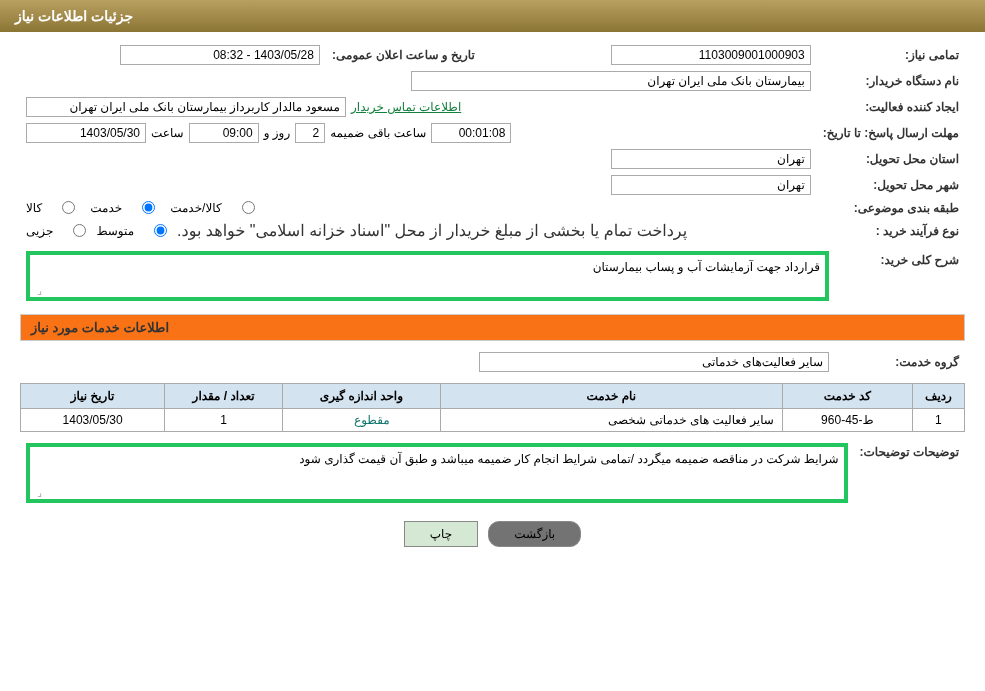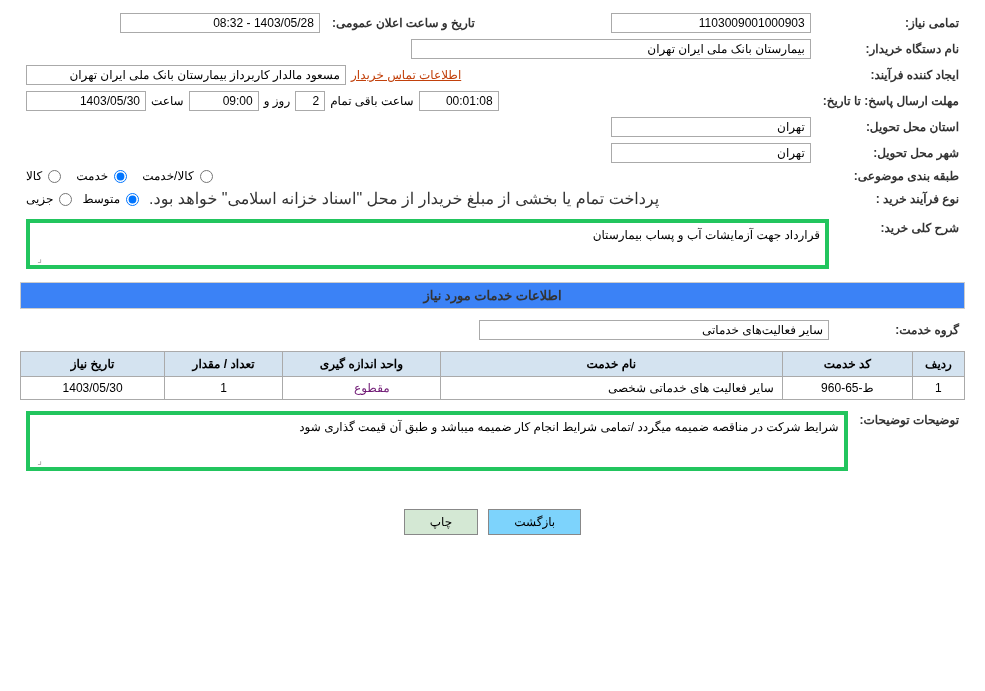--- a/index.html
+++ b/index.html
@@ -20,28 +20,28 @@
       color: #fff;
       text-align: left;
       padding: 8px 15px;
       font-size: 14px;
       font-weight: bold;
     }
     .content {
       padding: 10px 20px;
     }
     .section-title {
-      background: #3b82f6;
+      background: #f97316;
       border: 1px solid #ccc;
       padding: 5px 10px;
       font-weight: bold;
       font-size: 13px;
       margin: 10px 0 8px 0;
       color: #333;
-      text-align: center;
+      text-align: left;
     }
     .info-table {
       width: 100%;
       border-collapse: collapse;
       margin-bottom: 5px;
     }
     .info-table td {
       padding: 3px 6px;
       vertical-align: middle;
       font-size: 12px;
@@ -62,39 +62,39 @@
       padding: 2px 5px;
       font-size: 12px;
       font-family: Tahoma, Arial, sans-serif;
       direction: rtl;
       text-align: right;
     }
     .input-medium { width: 200px; }
     .input-date { width: 120px; }
     .input-time { width: 70px; }
     .link-text {
-      color: #c2410c;
+      color: #15803d;
       text-decoration: underline;
       cursor: pointer;
     }
     .row-flex {
       display: flex;
       align-items: center;
       gap: 5px;
     }
     .radio-group {
       display: flex;
       align-items: center;
       gap: 15px;
       flex-direction: row-reverse;
     }
     .radio-item {
       display: flex;
-      align-items: flex-end;
-      gap: 6px;
+      align-items: flex-start;
+      gap: 20px;
       flex-direction: row-reverse;
     }
     .purchase-type-row {
       display: flex;
       align-items: center;
       gap: 10px;
     }
     .purchase-note {
       color: #333;
       font-size: 16px;
@@ -126,29 +126,29 @@
       gap: 10px;
       margin: 15px 0;
     }
     .btn {
       padding: 5px 25px;
       font-size: 12px;
       font-family: Tahoma, Arial, sans-serif;
       cursor: pointer;
       border: 1px solid #999;
       background: #e8e8e8;
-      margin-top: 20px;
     }
     .btn-print {
       background: #d4e8d4;
       border-color: #888;
     }
     .btn-back {
-      background: #7dd3fc;
+      background: #737373;
       border-color: #888;
+      border-radius: 11px;
     }
     .watermark-area {
       position: relative;
     }
     .description-box {
       border: 4px solid #22c55e;
       background: #fff;
       min-height: 50px;
       padding: 5px;
       text-align: right;
@@ -164,20 +164,23 @@
       height: 10px;
       color: #999;
       font-size: 10px;
     }
   </style>
 </head>
 <body>
 
 <div class="page-wrapper">
 
+  <div class="header-bar">
+    <span>جزئیات اطلاعات نیاز</span>
+  </div>
 
   <div class="content">
 
     <table class="info-table">
       <tbody>
           <tr>
         <td class="label-cell">تمامی نیاز:</td>
         <td class="value-cell">
           <input class="input-field input-medium" type="text" readonly="" value="1103009001000903" style="">
         </td>
@@ -187,34 +190,34 @@
           <input class="input-field input-medium" type="text" readonly="" value="1403/05/28 - 08:32" style="">
         </td>
       </tr>
       <tr>
         <td class="label-cell">نام دستگاه خریدار:</td>
         <td colspan="4" class="value-cell">
           <input class="input-field" style="width: 400px;" type="text" readonly="" value="بیمارستان بانک ملی ایران تهران">
         </td>
       </tr>
       <tr>
-        <td class="label-cell">ایجاد کننده فرآیند:</td>
+        <td class="label-cell">ایجاد کننده فعالیت:</td>
         <td colspan="4" class="value-cell">
           <div class="row-flex" style="justify-content: flex-end;">
             <span class="link-text">اطلاعات تماس خریدار</span>
             <input class="input-field" style="width: 320px;" type="text" readonly="" value="مسعود مالدار کاربرداز بیمارستان بانک ملی ایران تهران">
           </div>
         </td>
       </tr>
       <tr>
         <td class="label-cell">مهلت ارسال پاسخ: تا تاریخ:</td>
         <td colspan="4" class="value-cell">
           <div class="row-flex" style="justify-content: flex-end;">
             <input class="input-field" style="width: 80px;" type="text" readonly="" value="00:01:08">
-            <span>ساعت باقی تمام</span>
+            <span>ساعت باقی ضمیمه</span>
             <input class="input-field" style="width: 30px;" type="text" readonly="" value="2">
             <span>روز و</span>
             <input class="input-field input-time" type="text" readonly="" value="09:00" style="">
             <span>ساعت</span>
             <input class="input-field input-date" type="text" readonly="" value="1403/05/30" style="">
           </div>
         </td>
       </tr>
       <tr>
         <td class="label-cell">استان محل تحویل:</td>
@@ -301,23 +304,23 @@
             <th>کد خدمت</th>
             <th>نام خدمت</th>
             <th>واحد اندازه گیری</th>
             <th>تعداد / مقدار</th>
             <th>تاریخ نیاز</th>
           </tr>
         </thead>
         <tbody>
           <tr>
             <td>1</td>
-            <td>ط-65-960</td>
+            <td>ط-45-960</td>
             <td class="service-name">سایر فعالیت های خدماتی شخصی</td>
-            <td style="color:#701a75;padding-left:29px;">مقطوع</td>
+            <td style="color:#0f766e;padding-left:29px;">مقطوع</td>
             <td>1</td>
             <td>1403/05/30</td>
           </tr>
         </tbody>
       </table>
     </div>
 
     <table class="info-table">
       <tbody>
           <tr>

